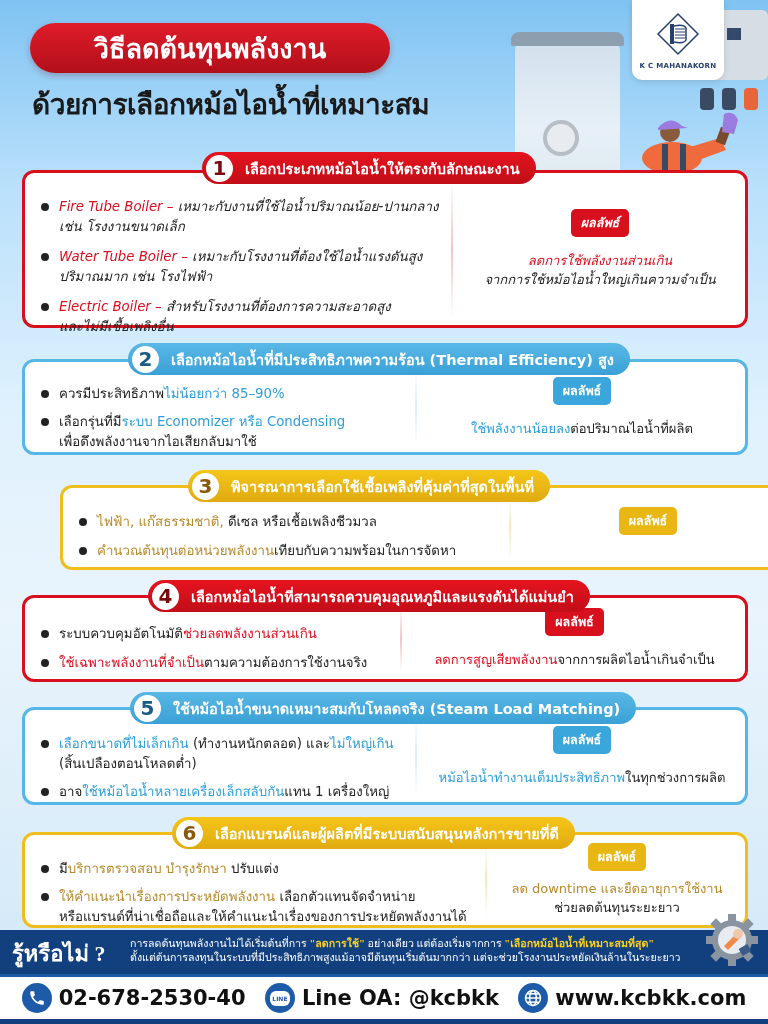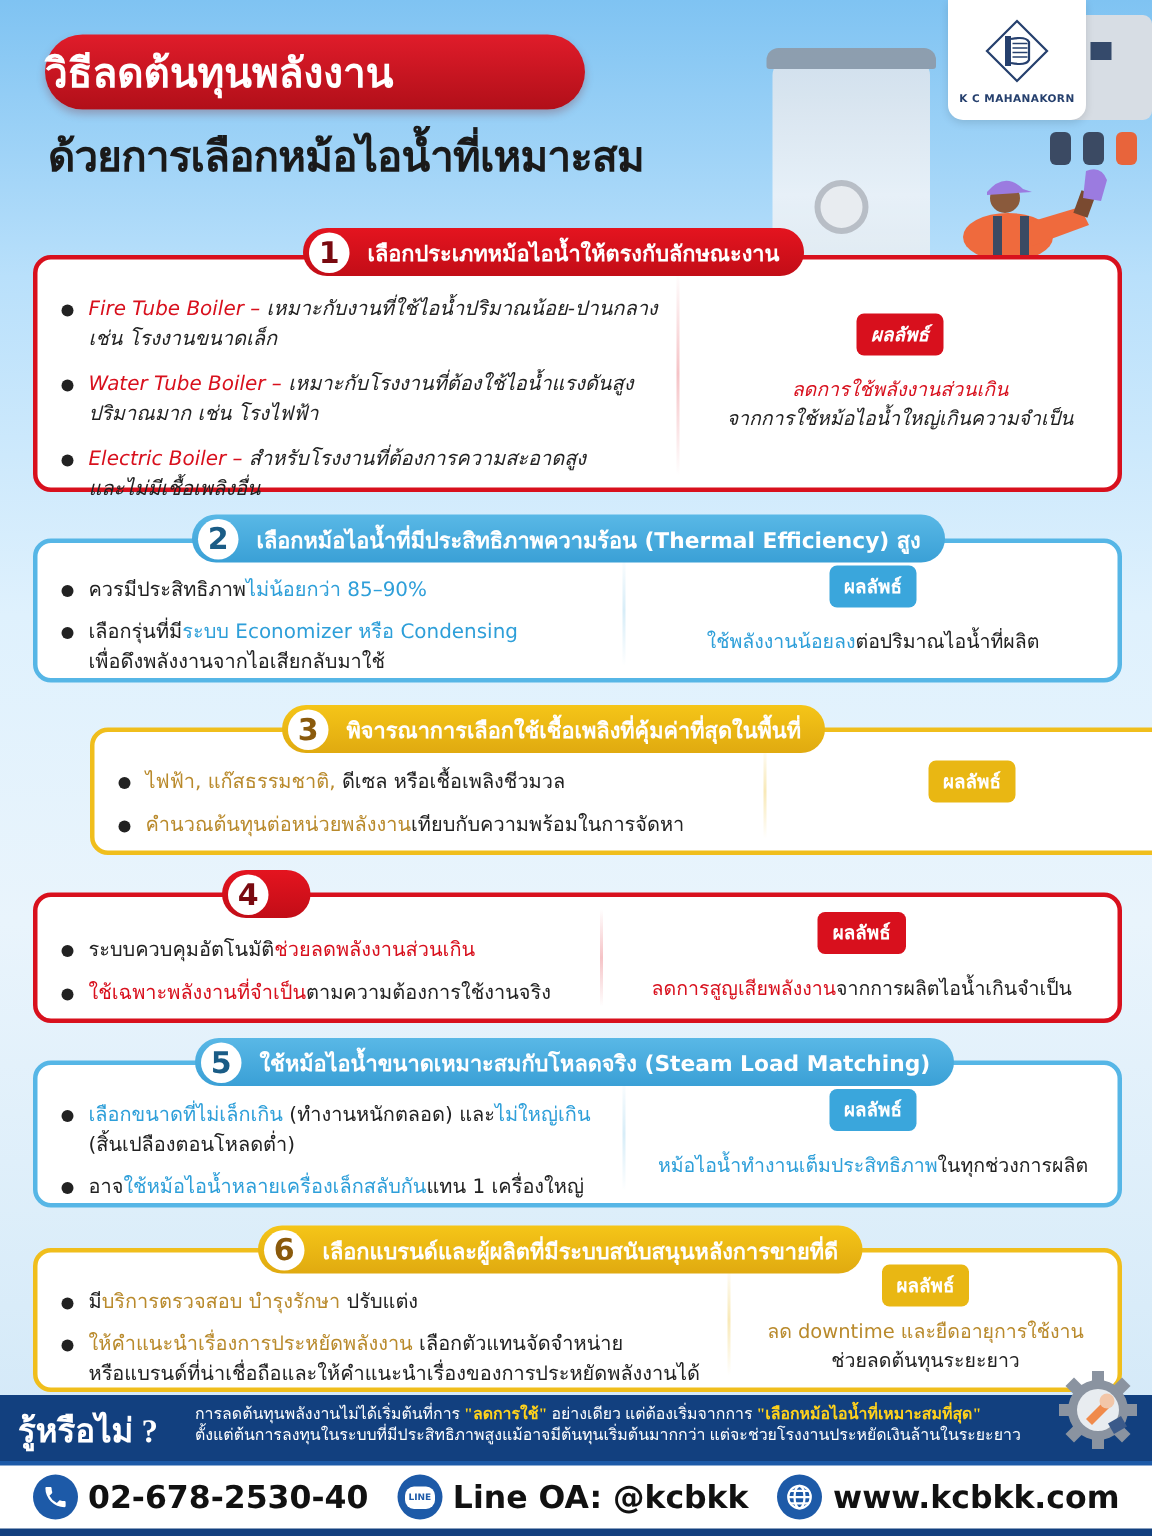--- a/index.html
+++ b/index.html
@@ -40,21 +40,21 @@
   .worker {
     position: absolute; left: 640px; top: 110px; width: 110px; height: 60px;
   }
 
   
   .title-pill {
     position: absolute; left: 30px; top: 23px; width: 360px; height: 50px;
     background: linear-gradient(180deg, #e01c2a 0%, #b10f19 100%);
     border-radius: 25px;
     color: #fff; font-weight: bold; font-size: 27px;
-    display: flex; align-items: center; justify-content: flex-start;
+    display: flex; align-items: center; justify-content: center;
     box-shadow: 0 3px 6px rgba(120,0,0,0.25);
   }
   .title-main {
     position: absolute; left: 32px; top: 82px;
     font-size: 28px; font-weight: bold; color: #1a1a1a; letter-spacing: -0.5px;
   }
   .logo-card {
     position: absolute; left: 632px; top: 0; width: 92px; height: 80px;
     background: #fff; border-radius: 0 0 10px 10px;
     box-shadow: 0 2px 6px rgba(0,0,0,0.12);
@@ -274,20 +274,21 @@
     </div>
     <div class="divider d-red" style="left:375px;"></div>
     <div class="result" style="left:379px;">
       <div class="badge b-red">ผลลัพธ์</div>
       <div class="result-text"><span class="red">ลดการสูญเสียพลังงาน</span><span>จากการผลิตไอน้ำเกินจำเป็น</span></div>
     </div>
   </div>
 </div>
 <div class="sec-header h-red" style="left:148px; top:580px;">
   <span class="sec-num n-red">4</span>
+  <span>เลือกหม้อไอน้ำที่สามารถควบคุมอุณหภูมิและแรงดันได้แม่นยำ</span>
 </div>
 
 <div class="section s-blue" style="top:707px; height:98px;">
   <div class="sec-body">
     <div class="bullets" style="top:24px;">
       <div class="bullet" style="margin-bottom:8px;">
         <span class="blue">เลือกขนาดที่ไม่เล็กเกิน</span><span> (ทำงานหนักตลอด) และ</span><span class="blue">ไม่ใหญ่เกิน</span><br>
         <span>(สิ้นเปลืองตอนโหลดต่ำ)</span>
       </div>
       <div class="bullet">

